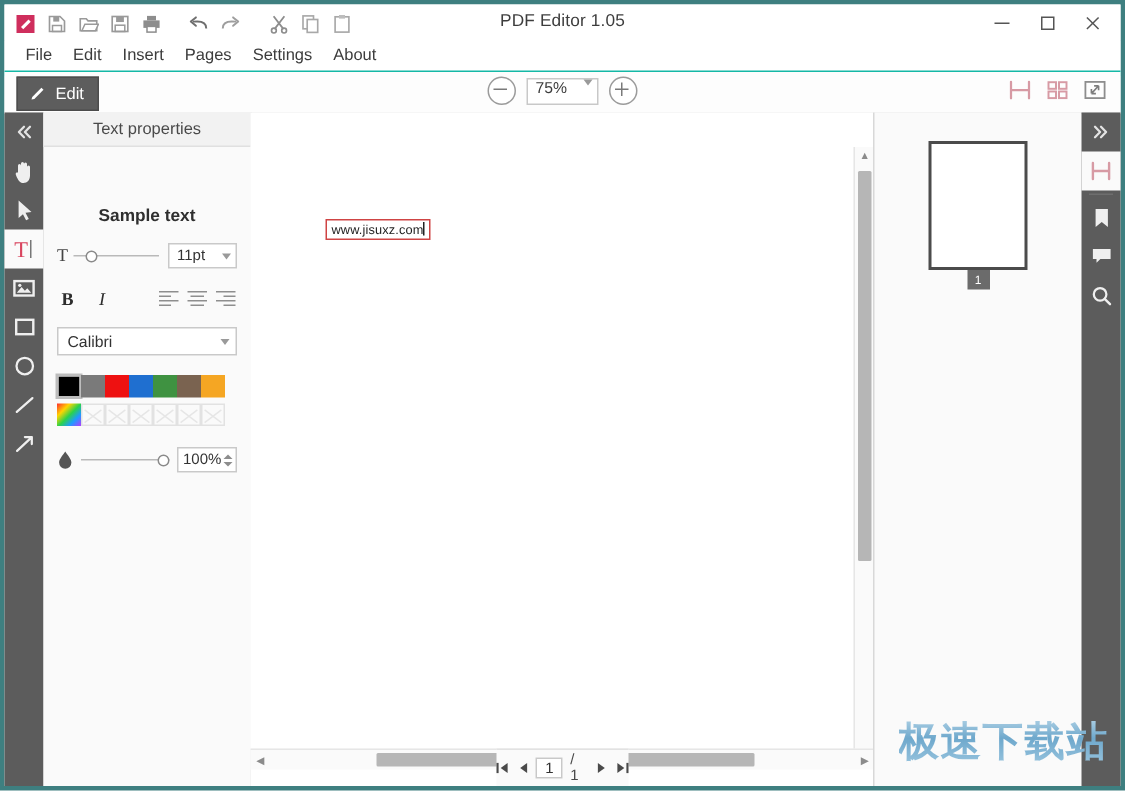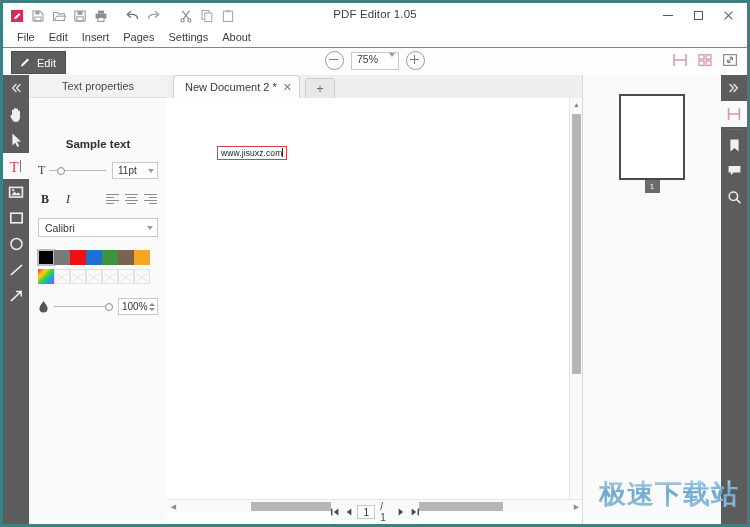--- a/index.html
+++ b/index.html
@@ -530,27 +530,20 @@
         <span>100%</span>
         <span class="spin-arrows">
           <i class="sp-up"></i>
             <i class="sp-dn"></i>
         </span>
       </div>
     </div>
   </div>
 
   <div class="docarea">
-    <div class="tabstrip">
-      <div class="tab">
-        <span>New Document 2 *</span>
-        <span class="x">✕</span>
-      </div>
-      <div class="tab-add">+</div>
-    </div>
 
     <div class="canvas">
       <div class="page">
         <div class="textbox"><span>www.jisuxz.com</span><span class="caret-bar"></span></div>
       </div>
     </div>
 
     <div class="vscroll">
       <div class="vs-up">▲</div>
       <div class="vs-thumb"></div>

